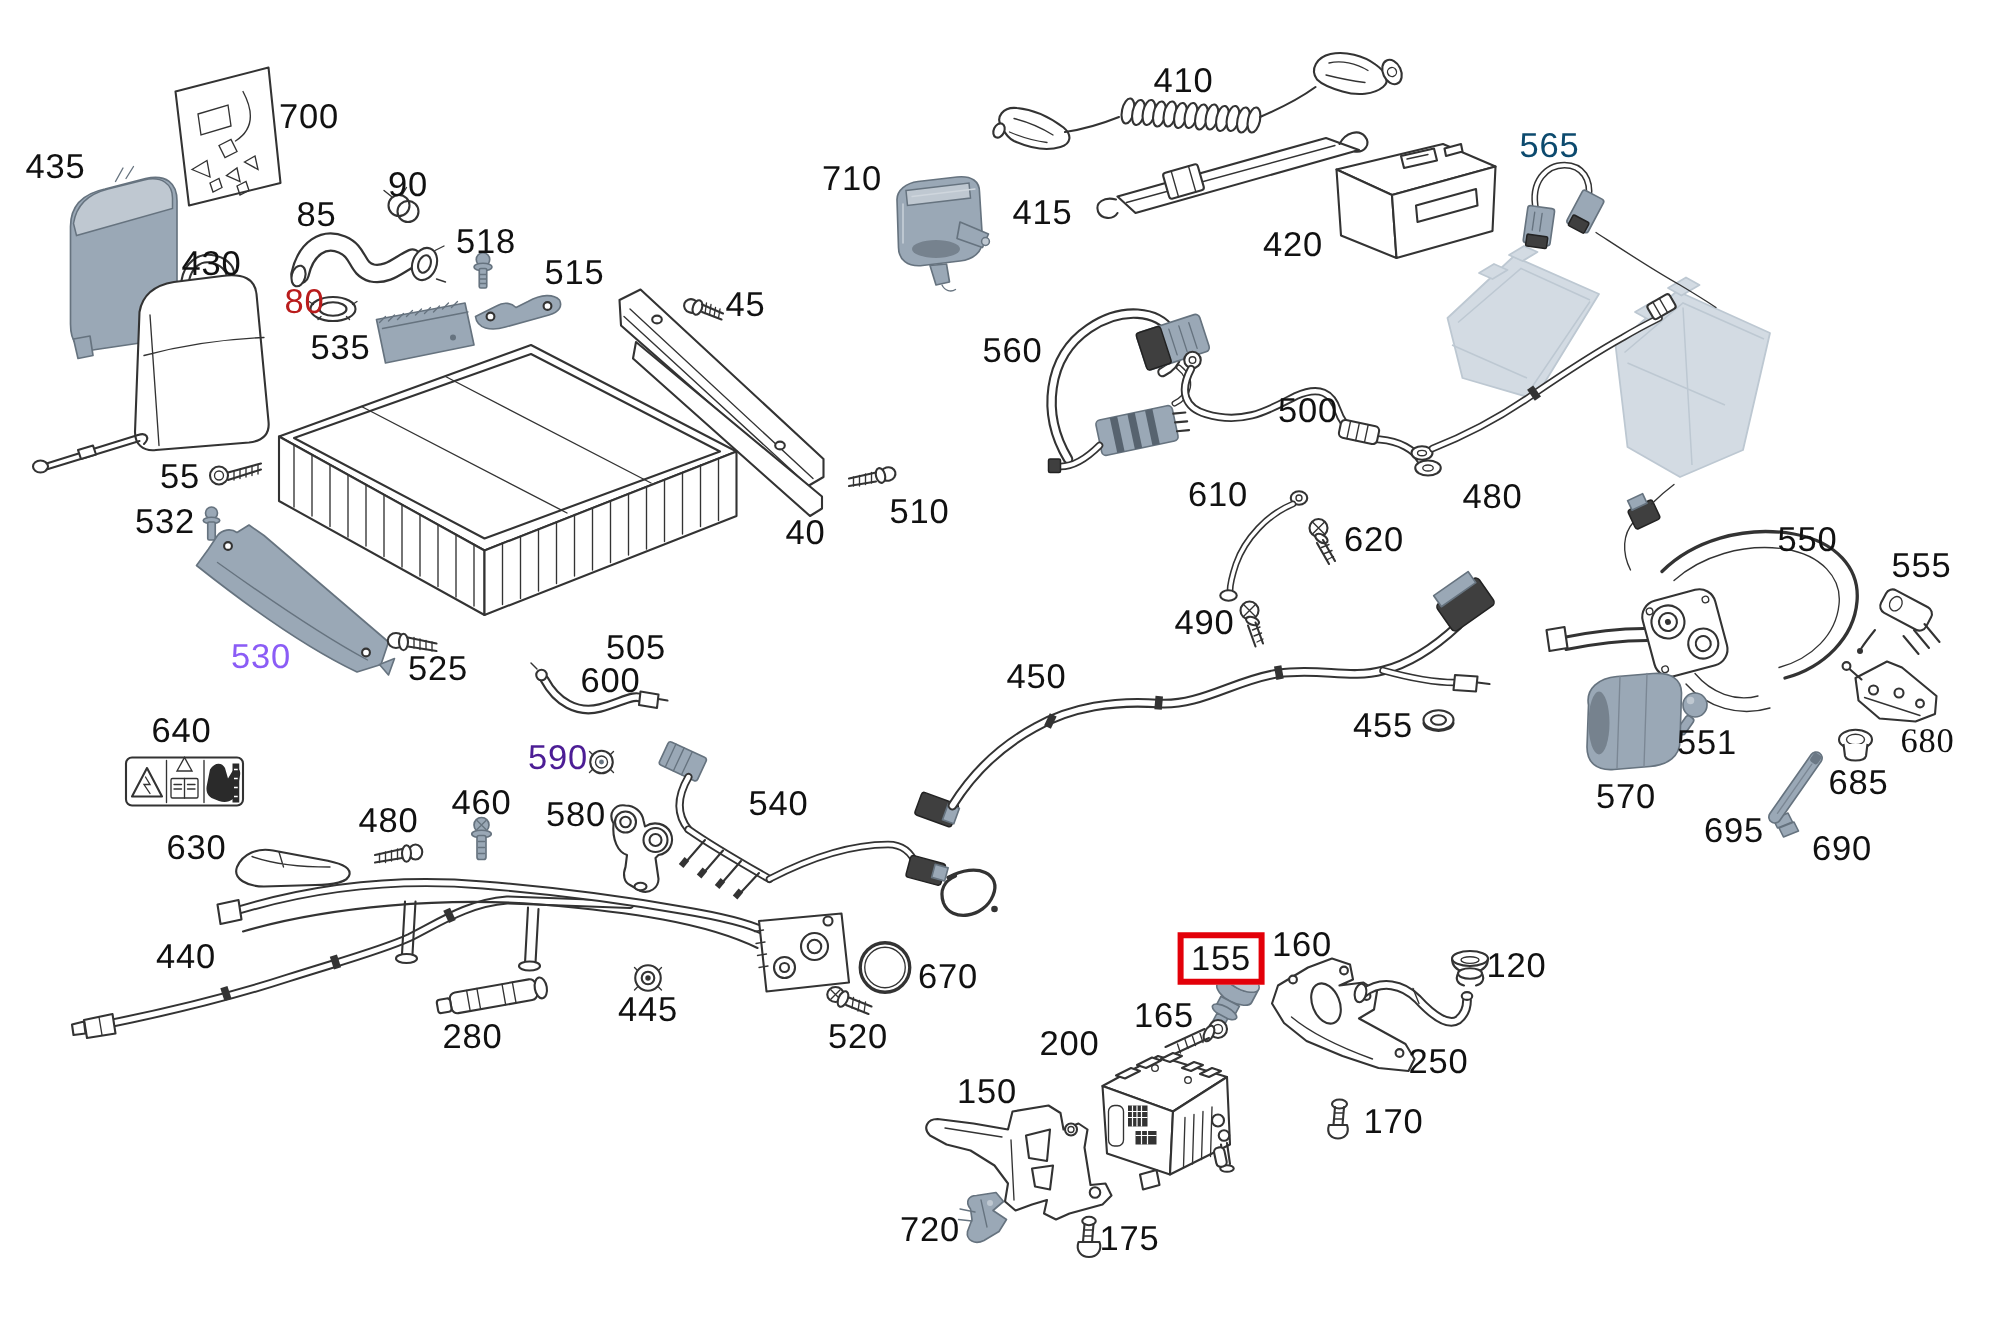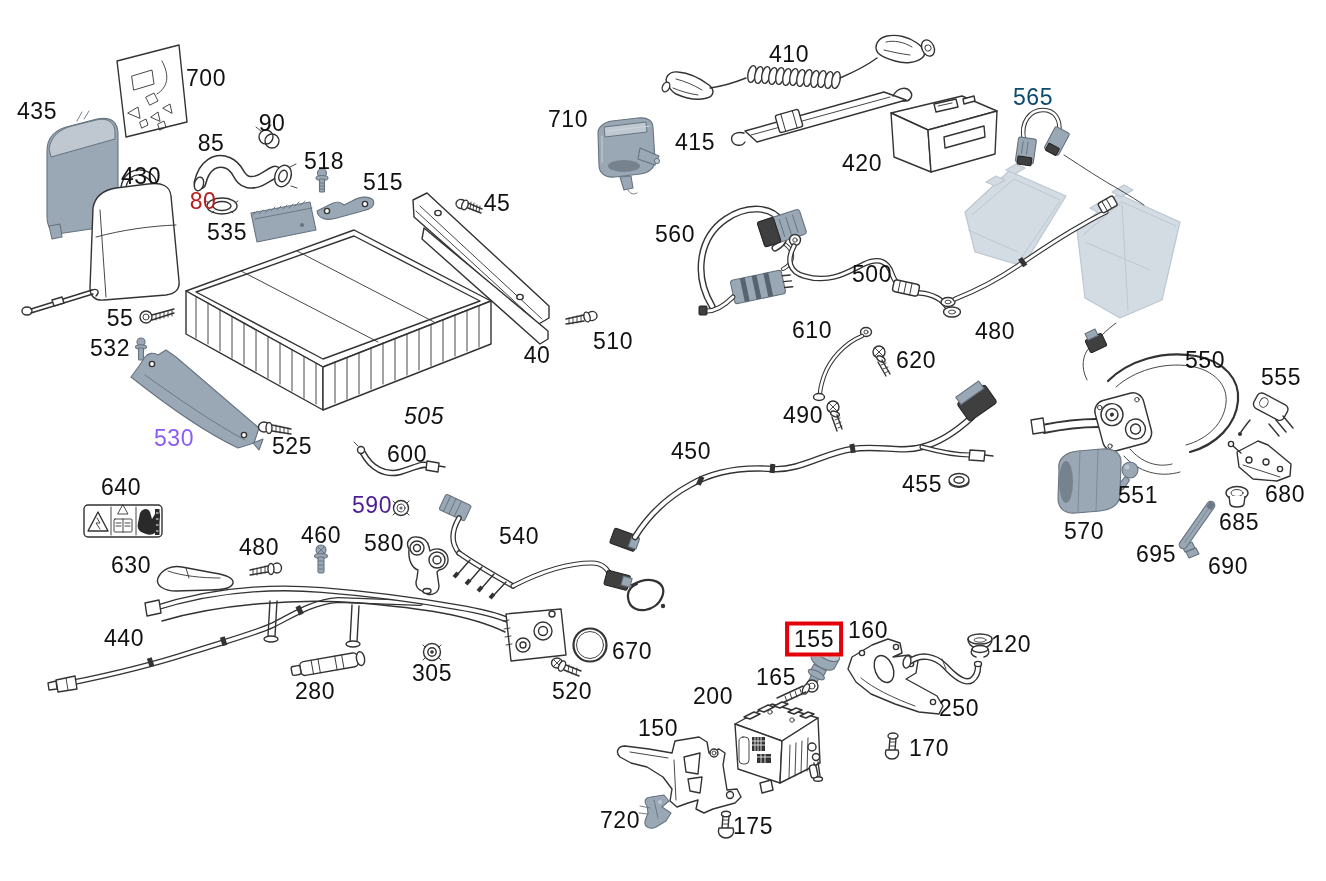--- a/index.html
+++ b/index.html
@@ -655,52 +655,52 @@
       <div class="plabel" style="left: 324px; top: 161px; color: rgb(17, 17, 17);">518</div>
       <div class="plabel" style="left: 383px; top: 182px; color: rgb(17, 17, 17);">515</div>
       <div class="plabel" style="left: 227px; top: 232px; color: rgb(17, 17, 17);">535</div>
       <div class="plabel" style="left: 497px; top: 203px; color: rgb(17, 17, 17);">45</div>
       <div class="plabel" style="left: 537px; top: 355px; color: rgb(17, 17, 17);">40</div>
       <div class="plabel" style="left: 589px; top: 341px; color: rgb(17, 17, 17); margin-left: 24px;">510</div>
       <div class="plabel" style="left: 120px; top: 318px; color: rgb(17, 17, 17);">55</div>
       <div class="plabel" style="left: 110px; top: 348px; color: rgb(17, 17, 17);">532</div>
       <div class="plabel" style="left: 174px; top: 404px; color: #8b5cf6; margin-top: 34px;">530</div>
       <div class="plabel" style="left: 292px; top: 446px; color: rgb(17, 17, 17);">525</div>
-      <div class="plabel" style="left: 424px; top: 416px; color: rgb(17, 17, 17); font-style: italic;">505</div>
+      <div class="plabel" style="left: 424px; top: 432px; color: rgb(17, 17, 17);">505</div>
       <div class="plabel" style="left: 407px; top: 454px; color: rgb(17, 17, 17);">600</div>
       <div class="plabel" style="left: 121px; top: 487px; color: rgb(17, 17, 17);">640</div>
       <div class="plabel" style="left: 372px; top: 505px; color: #4c1d95;">590</div>
       <div class="plabel" style="left: 321px; top: 535px; color: rgb(17, 17, 17);">460</div>
       <div class="plabel" style="left: 259px; top: 547px; color: rgb(17, 17, 17);">480</div>
       <div class="plabel" style="left: 384px; top: 543px; color: rgb(17, 17, 17);">580</div>
       <div class="plabel" style="left: 131px; top: 565px; color: rgb(17, 17, 17);">630</div>
       <div class="plabel" style="left: 124px; top: 638px; color: rgb(17, 17, 17);">440</div>
       <div class="plabel" style="left: 315px; top: 691px; color: rgb(17, 17, 17);">280</div>
-      <div class="plabel" style="left: 432px; top: 673px; color: rgb(17, 17, 17);">305</div>
+      <div class="plabel" style="left: 432px; top: 673px; color: rgb(17, 17, 17);">445</div>
       <div class="plabel" style="left: 519px; top: 536px; color: rgb(17, 17, 17);">540</div>
       <div class="plabel" style="left: 572px; top: 691px; color: rgb(17, 17, 17);">520</div>
       <div class="plabel" style="left: 632px; top: 651px; color: rgb(17, 17, 17);">670</div>
       <div class="plabel" style="left: 568px; top: 119px; color: rgb(17, 17, 17);">710</div>
       <div class="plabel" style="left: 789px; top: 54px; color: rgb(17, 17, 17);">410</div>
       <div class="plabel" style="left: 695px; top: 142px; color: rgb(17, 17, 17);">415</div>
       <div class="plabel" style="left: 862px; top: 163px; color: rgb(17, 17, 17);">420</div>
       <div class="plabel" style="left: 1033px; top: 97px; color: #0c4a6e;">565</div>
       <div class="plabel" style="left: 675px; top: 234px; color: rgb(17, 17, 17);">560</div>
       <div class="plabel" style="left: 872px; top: 274px; color: rgb(17, 17, 17);">500</div>
       <div class="plabel" style="left: 995px; top: 331px; color: rgb(17, 17, 17);">480</div>
       <div class="plabel" style="left: 812px; top: 330px; color: rgb(17, 17, 17);">610</div>
       <div class="plabel" style="left: 916px; top: 360px; color: rgb(17, 17, 17);">620</div>
       <div class="plabel" style="left: 803px; top: 415px; color: rgb(17, 17, 17);">490</div>
       <div class="plabel" style="left: 691px; top: 451px; color: rgb(17, 17, 17);">450</div>
       <div class="plabel" style="left: 922px; top: 484px; color: rgb(17, 17, 17);">455</div>
       <div class="plabel" style="left: 1205px; top: 360px; color: rgb(17, 17, 17);">550</div>
       <div class="plabel" style="left: 1281px; top: 377px; color: rgb(17, 17, 17);">555</div>
       <div class="plabel" style="left: 1138px; top: 495px; color: rgb(17, 17, 17);">551</div>
       <div class="plabel" style="left: 1084px; top: 531px; color: rgb(17, 17, 17);">570</div>
-      <div class="plabel" style="left: 1285px; top: 494px; color: rgb(17, 17, 17);">680</div>
+      <div class="plabel" style="left: 1285px; top: 494px; color: rgb(17, 17, 17); font-family: Liberation Serif, serif;">680</div>
       <div class="plabel" style="left: 1239px; top: 522px; color: rgb(17, 17, 17);">685</div>
       <div class="plabel" style="left: 1156px; top: 554px; color: rgb(17, 17, 17);">695</div>
       <div class="plabel" style="left: 1228px; top: 566px; color: rgb(17, 17, 17);">690</div>
       <div class="plabel hl" style="left: 814px; top: 639px; color: rgb(17, 17, 17);">155</div>
       <div class="plabel" style="left: 868px; top: 630px; color: rgb(17, 17, 17);">160</div>
       <div class="plabel" style="left: 1011px; top: 644px; color: rgb(17, 17, 17);">120</div>
       <div class="plabel" style="left: 776px; top: 677px; color: rgb(17, 17, 17);">165</div>
       <div class="plabel" style="left: 713px; top: 696px; color: rgb(17, 17, 17);">200</div>
       <div class="plabel" style="left: 959px; top: 708px; color: rgb(17, 17, 17);">250</div>
       <div class="plabel" style="left: 658px; top: 728px; color: rgb(17, 17, 17);">150</div>

